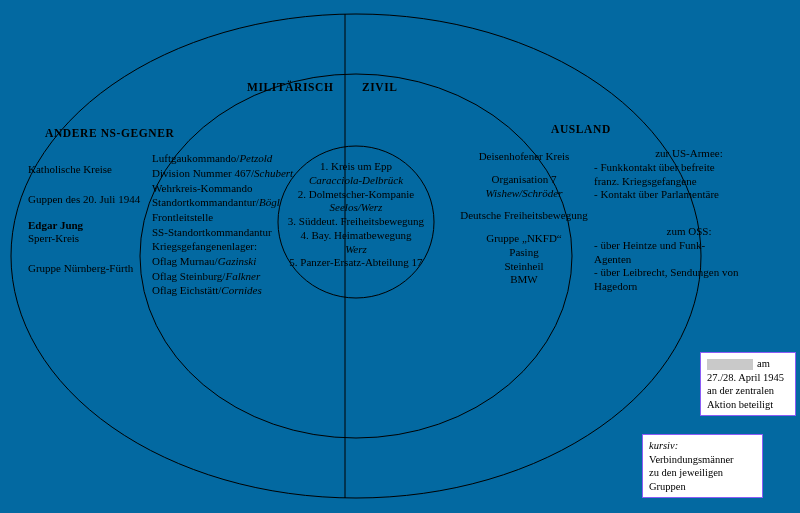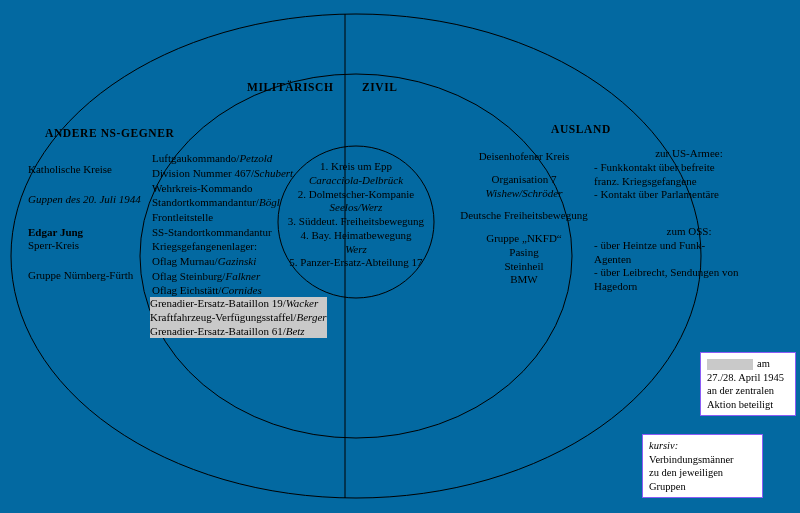--- a/index.html
+++ b/index.html
@@ -93,21 +93,21 @@
     <line x1="345" y1="14" x2="345" y2="498" stroke="#000" stroke-width="1"></line>
   </svg>
 
   <div class="lbl hdr" style="left:247px; top:80px;">MILITÄRISCH</div>
   <div class="lbl hdr" style="left:362px; top:80px;">ZIVIL</div>
   <div class="lbl hdr" style="left:45px; top:126px;">ANDERE NS-GEGNER</div>
   <div class="lbl hdr" style="left:551px; top:122px;">AUSLAND</div>
 
   <div class="block txt" style="left:28px; top:163px; width:150px;">
     <div class="row" style="margin-bottom:16px;">Katholische Kreise</div>
-    <div class="row" style="margin-bottom:19px;font-style:italic;">Guppen des 20. Juli 1944</div>
+    <div class="row" style="margin-bottom:12px;">Guppen des 20. Juli 1944</div>
     <div class="row" style="margin-bottom:0;font-weight:bold;">Edgar Jung</div>
     <div class="row" style="margin-bottom:16px;">Sperr-Kreis</div>
     <div class="row">Gruppe Nürnberg-Fürth</div>
   </div>
 
   <div class="block txt inner-list" style="left:152px; top:152px; width:175px;">
     <div class="row"><span>Luftgaukommando/</span><span class="ital">Petzold</span></div>
     <div class="row"><span>Division Nummer 467/</span><span class="ital">Schubert</span></div>
     <div class="row"><span>Wehrkreis-Kommando</span></div>
     <div class="row"><span>Standortkommandantur/</span><span class="ital">Bögl</span></div>
@@ -115,25 +115,20 @@
     <div class="row"><span>SS-Standortkommandantur</span></div>
   </div>
 
   <div class="block txt inner-list" style="left:152px; top:240px; width:175px;">
     <div class="row">Kriegsgefangenenlager:</div>
     <div class="row"><span>Oflag Murnau/</span><span class="ital">Gazinski</span></div>
     <div class="row"><span>Oflag Steinburg/</span><span class="ital">Falkner</span></div>
     <div class="row"><span>Oflag Eichstätt/</span><span class="ital">Cornides</span></div>
   </div>
 
-  <div class="block txt" style="left:150px; top:297px;">
-    <div class="row hl"><span>Grenadier-Ersatz-Bataillon 19/</span><span class="ital">Wacker</span></div>
-    <div class="row hl"><span>Kraftfahrzeug-Verfügungsstaffel/</span><span class="ital">Berger</span></div>
-    <div class="row hl"><span>Grenadier-Ersatz-Bataillon 61/</span><span class="ital">Betz</span></div>
-  </div>
 
   <div class="block txt center" style="left:281px; top:160px; width:150px;">
     <div class="bold">1. Kreis um Epp</div>
     <div class="ital">Caracciola-Delbrück</div>
     <div class="bold">2. Dolmetscher-Kompanie</div>
     <div class="ital">Seelos/Werz</div>
     <div class="bold">3. Süddeut. Freiheitsbewegung</div>
     <div class="bold">4. Bay. Heimatbewegung</div>
     <div class="ital">Werz</div>
     <div class="bold">5. Panzer-Ersatz-Abteilung 17</div>

